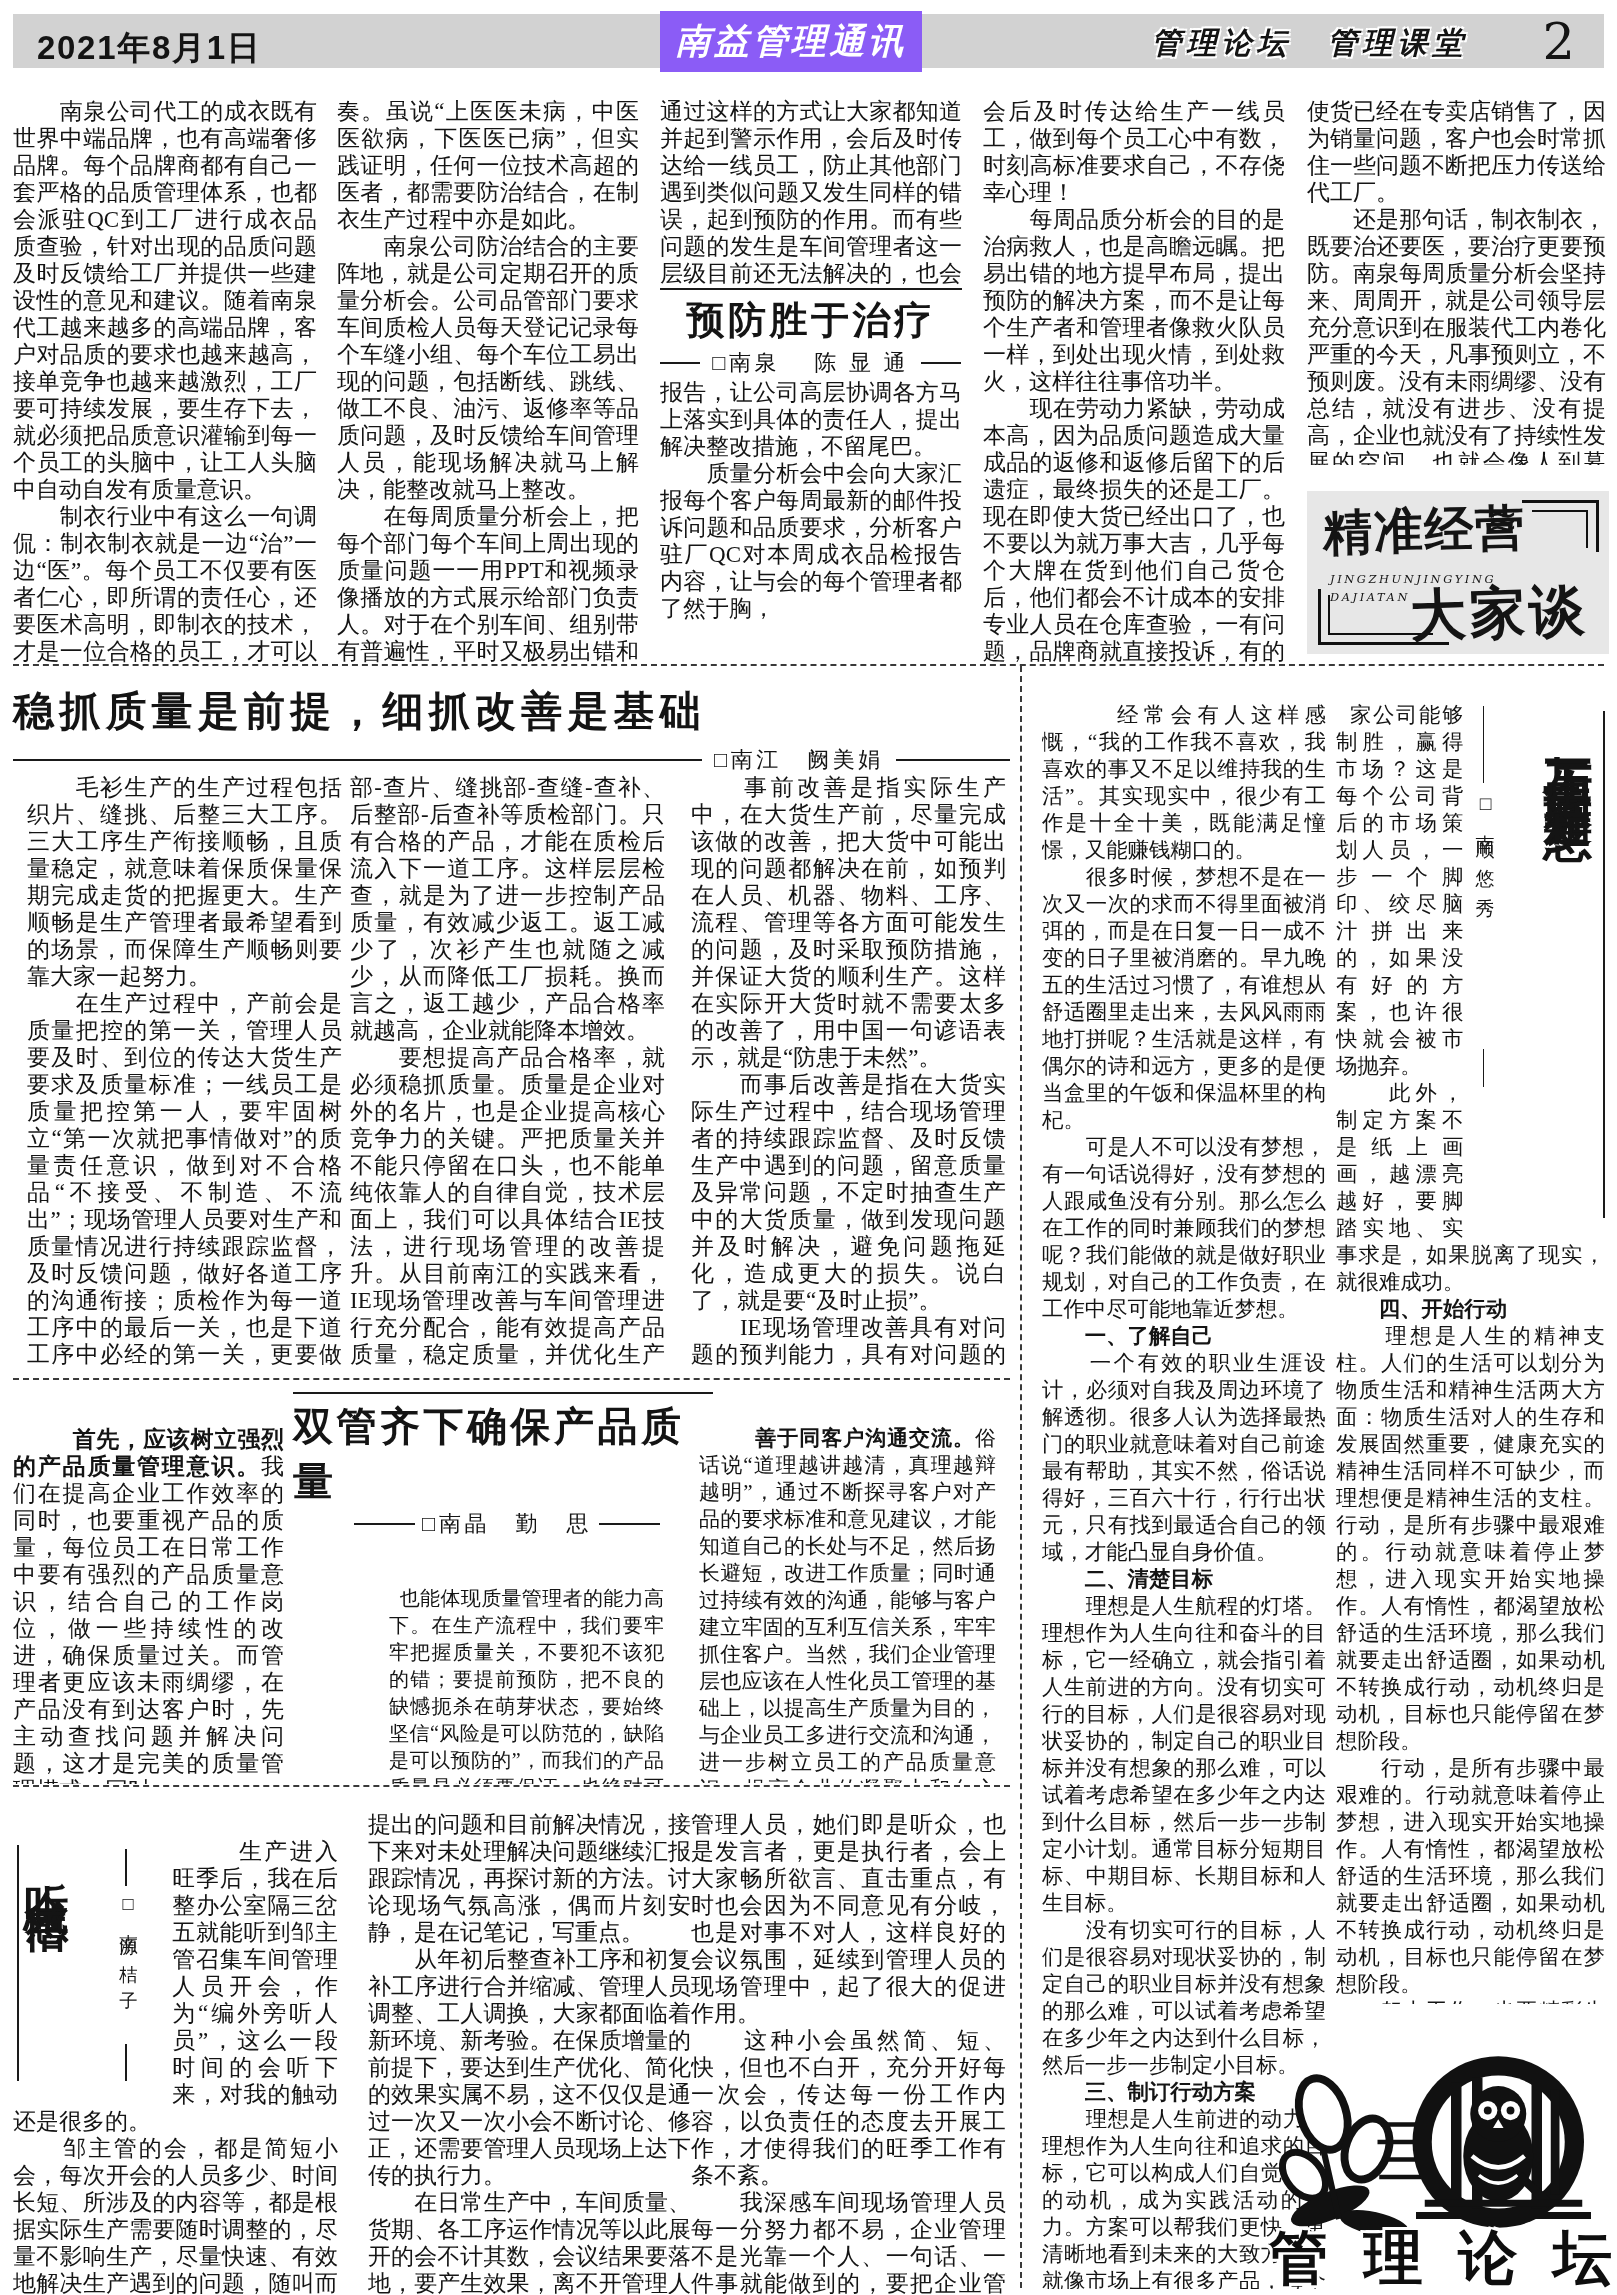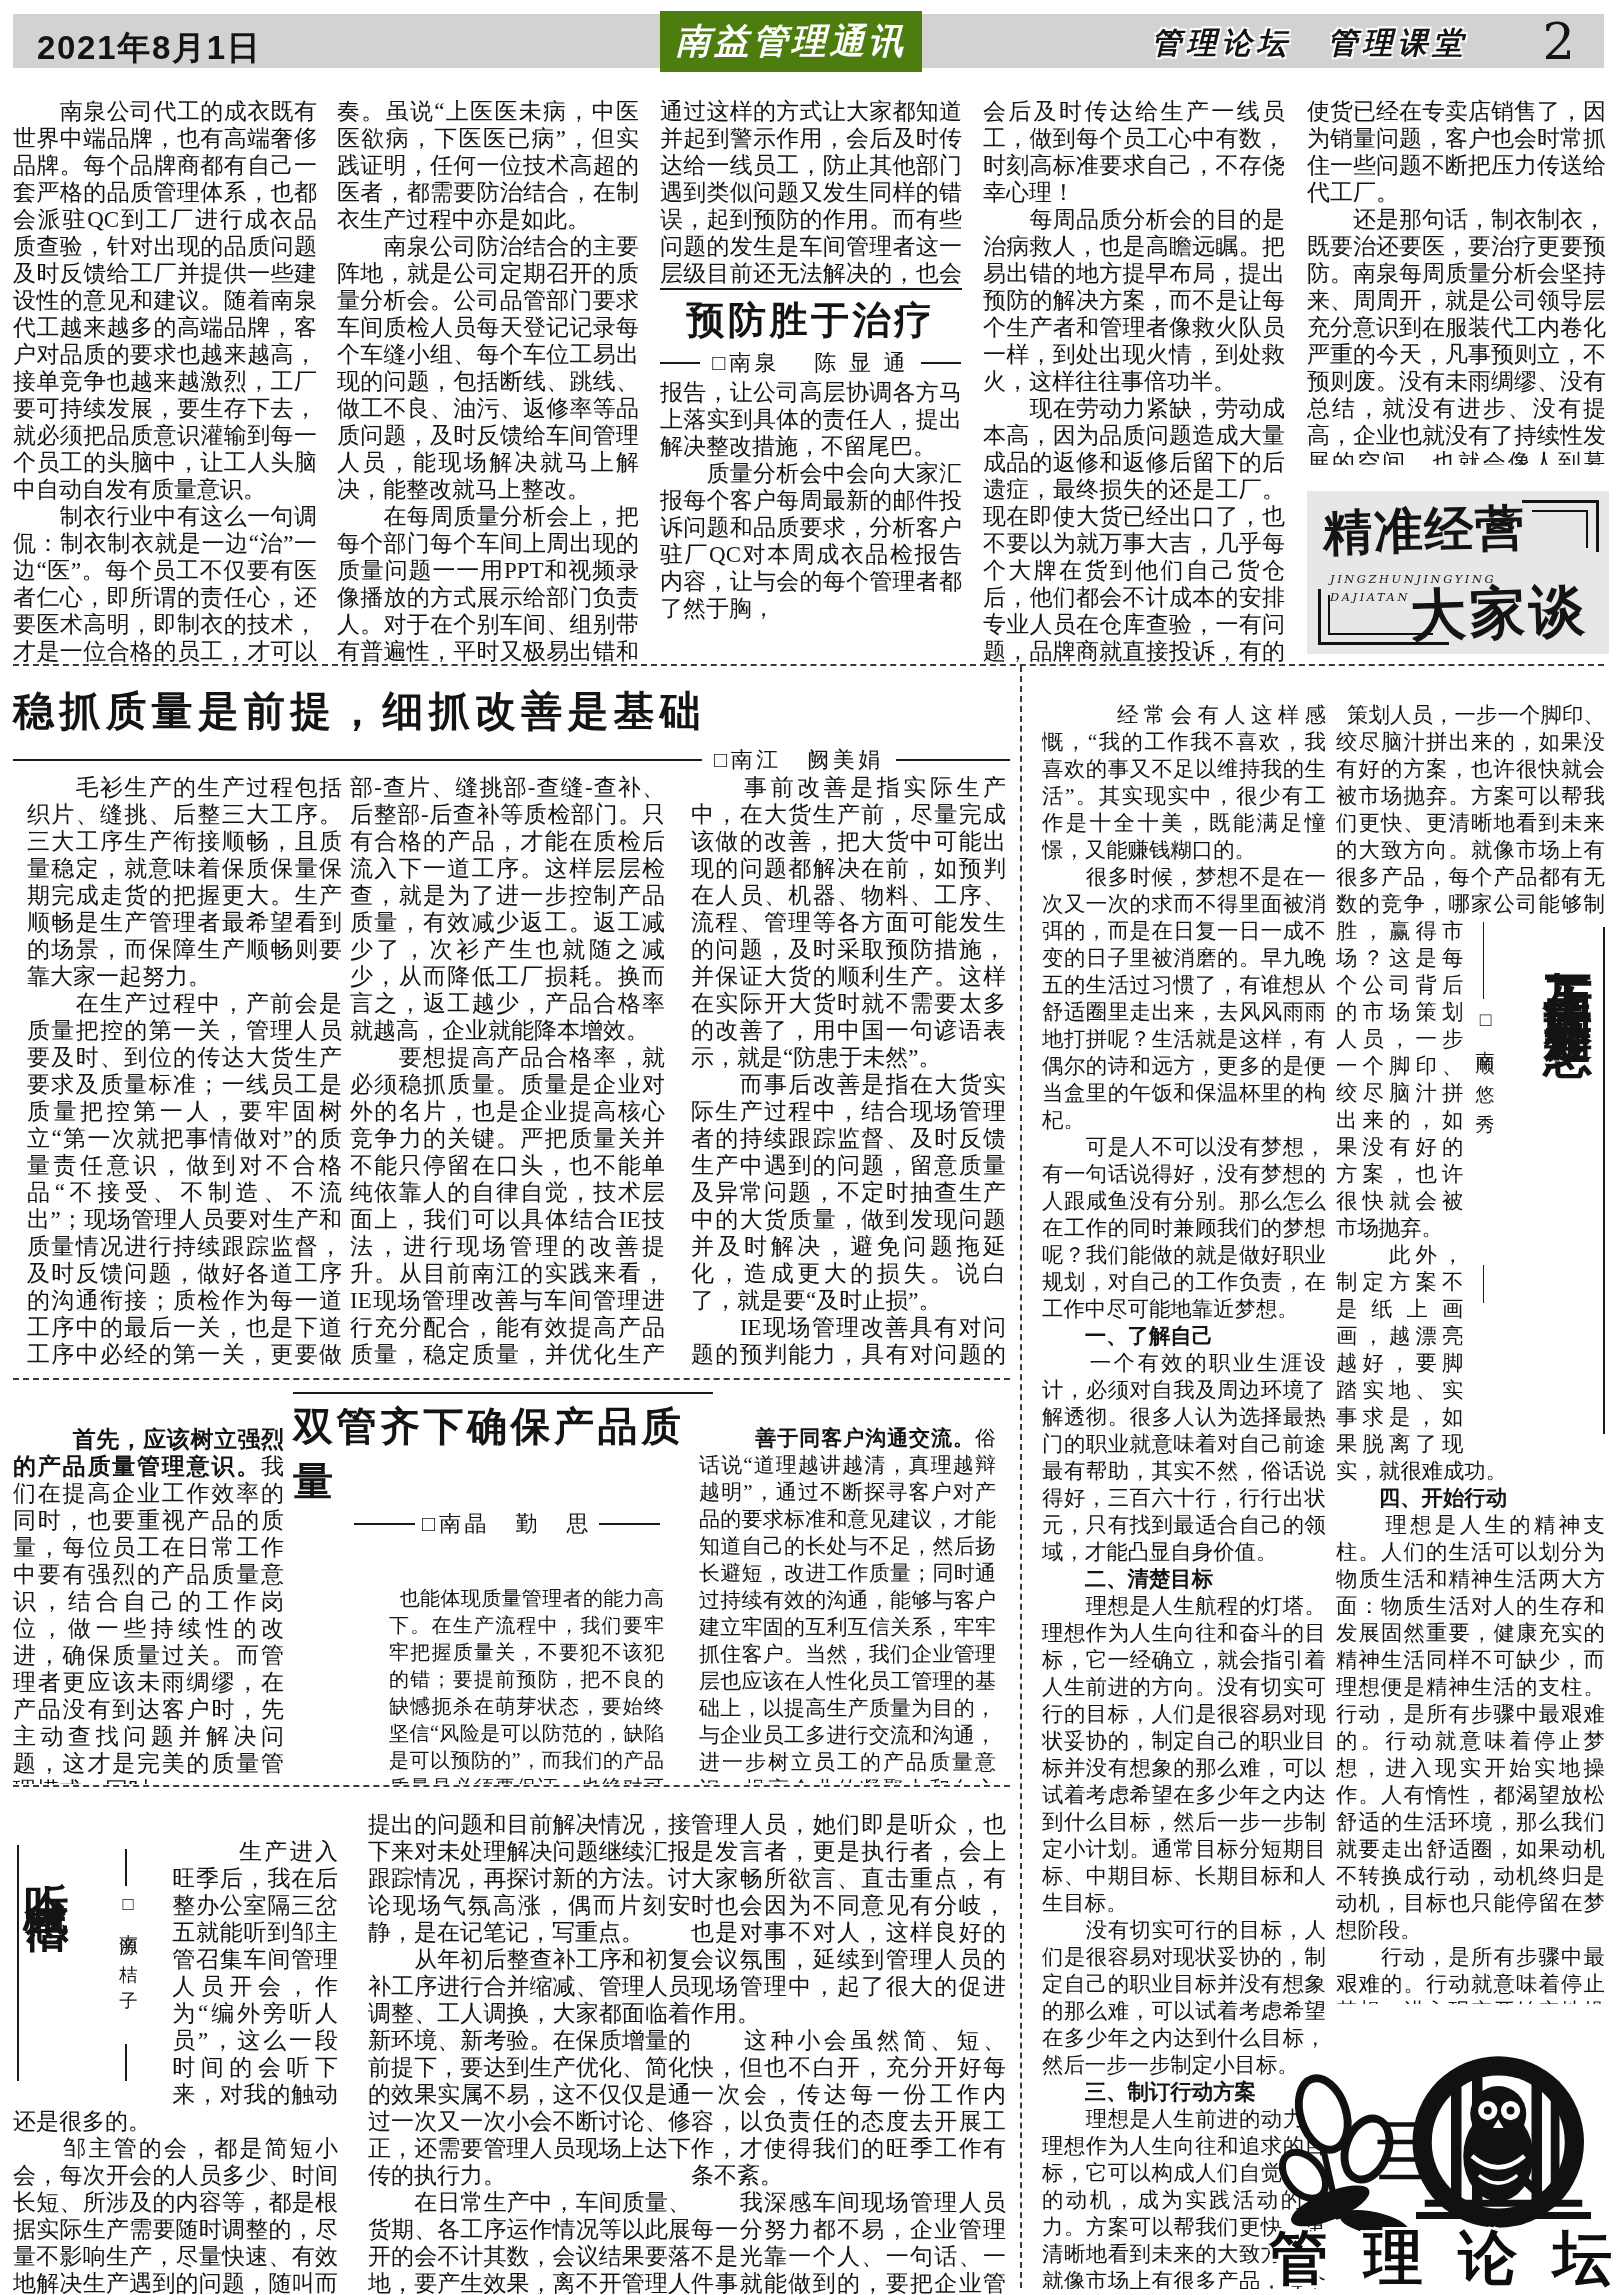--- a/index.html
+++ b/index.html
@@ -8,21 +8,21 @@
     position: relative;
     background: #ffffff;
     font-family: "Liberation Serif", "DejaVu Serif", serif;
     color: #141414;
   }
   .abs { position: absolute; }
 
   
   .hbar { left:13px; top:14px; width:1591px; height:54px; background:#d2d2d2; }
   .hdate { left:37px; top:26px; font-size:33px; font-weight:bold; font-family:"Liberation Sans",sans-serif; letter-spacing:1.7px; }
-  .mastbox { left:660px; top:10.5px; width:262px; height:61px; background:#4d7c0f; display:flex; align-items:center; justify-content:center; }
+  .mastbox { left:660px; top:10.5px; width:262px; height:61px; background:#8b5cf6; display:flex; align-items:center; justify-content:center; }
   .masttxt { color:#ffffff; font-size:35px; font-weight:bold; font-style:italic; letter-spacing:3.5px; }
   .hsection { right:149px; top:23px; position:absolute; font-size:30px; font-weight:bold; font-style:italic; letter-spacing:5.2px;
               text-shadow:1.7px 1.7px 0 #fff,-1.7px -1.7px 0 #fff,1.7px -1.7px 0 #fff,-1.7px 1.7px 0 #fff; }
   .hpage { right:42px; top:12.2px; position:absolute; font-size:51px; font-family:"DejaVu Serif",serif; }
 
   
   .dash-h { border-top:2.6px dashed #3a3a3a; height:0; }
   .dash-v { border-left:2.6px dashed #3a3a3a; width:0; }
   .rule { height:1.7px; background:#1a1a1a; }
 
@@ -153,21 +153,21 @@
 　　可是人不可以没有梦想，有一句话说得好，没有梦想的人跟咸鱼没有分别。那么怎么在工作的同时兼顾我们的梦想呢？我们能做的就是做好职业规划，对自己的工作负责，在工作中尽可能地靠近梦想。
 </span><span class="b">　　一、了解自己</span><span>
 　　一个有效的职业生涯设计，必须对自我及周边环境了解透彻。很多人认为选择最热门的职业就意味着对自己前途最有帮助，其实不然，俗话说得好，三百六十行，行行出状元，只有找到最适合自己的领域，才能凸显自身价值。
 </span><span class="b">　　二、清楚目标</span><span>
 　　理想是人生航程的灯塔。理想作为人生向往和奋斗的目标，它一经确立，就会指引着人生前进的方向。没有切实可行的目标，人们是很容易对现状妥协的，制定自己的职业目标并没有想象的那么难，可以试着考虑希望在多少年之内达到什么目标，然后一步一步制定小计划。通常目标分短期目标、中期目标、长期目标和人生目标。
 　　没有切实可行的目标，人们是很容易对现状妥协的，制定自己的职业目标并没有想象的那么难，可以试着考虑希望在多少年之内达到什么目标，然后一步一步制定小目标。
 </span><span class="b">　　三、制订行动方案</span><span>
 　　理想是人生前进的动力。理想作为人生向往和追求的目标，它可以构成人们自觉行动的动机，成为实践活动的动力。方案可以帮我们更快、更清晰地看到未来的大致方向。就像市场上有很多产品，每个产品都有无数的竞争，哪家公司能够制胜，赢得市场？这是每个公司背后的市场</span>
 </div>
 <div class="col dream" style="left:1336px; top:675px; width:269px; height:1329px;">
-  <span>策划人员，一步一个脚印、绞尽脑汁拼出来的，如果没有好的方案，也许很快就会被市场抛弃。方案可以帮我们更快、更清晰地看到未来的大致方向。就像市场上有很多产品，每个产品都有无数的竞争，哪</span><span class="fd"><span class="fd-rr"></span><span class="fd-rl1"></span><span class="fd-title">与工作一同靠近梦想</span><span class="fd-by">□南顺　悠　秀</span><span class="fd-rl2"></span></span><span>家公司能够制胜，赢得市场？这是每个公司背后的市场策划人员，一步一个脚印、绞尽脑汁拼出来的，如果没有好的方案，也许很快就会被市场抛弃。
+  <span class="fd"><span class="fd-rr"></span><span class="fd-rl1"></span><span class="fd-title">与工作一同靠近梦想</span><span class="fd-by">□南顺　悠　秀</span><span class="fd-rl2"></span></span><span>家公司能够制胜，赢得市场？这是每个公司背后的市场策划人员，一步一个脚印、绞尽脑汁拼出来的，如果没有好的方案，也许很快就会被市场抛弃。
 　　此外，制定方案不是纸上画画，越漂亮越好，要脚踏实地、实事求是，如果脱离了现实，就很难成功。
 </span><span class="b">　　四、开始行动</span><span>
 　　理想是人生的精神支柱。人们的生活可以划分为物质生活和精神生活两大方面：物质生活对人的生存和发展固然重要，健康充实的精神生活同样不可缺少，而理想便是精神生活的支柱。行动，是所有步骤中最艰难的。行动就意味着停止梦想，进入现实开始实地操作。人有惰性，都渴望放松舒适的生活环境，那么我们就要走出舒适圈，如果动机不转换成行动，动机终归是动机，目标也只能停留在梦想阶段。
 　　行动，是所有步骤中最艰难的。行动就意味着停止梦想，进入现实开始实地操作。人有惰性，都渴望放松舒适的生活环境，那么我们就要走出舒适圈，如果动机不转换成行动，动机终归是动机，目标也只能停留在梦想阶段。
 　　努力工作，也要精彩生活；有梦想有追求，不要浪费余生的每个时光，才不枉人间一场。</span>
 </div>
 
 <div class="abs rule" style="left:293px; top:1392px; width:420px;"></div>
 <div class="abs t-dual">双管齐下确保产品质量</div>
 <div class="byrow" style="left:293px; top:1509px; width:428px; justify-content:center;gap:7px;">

